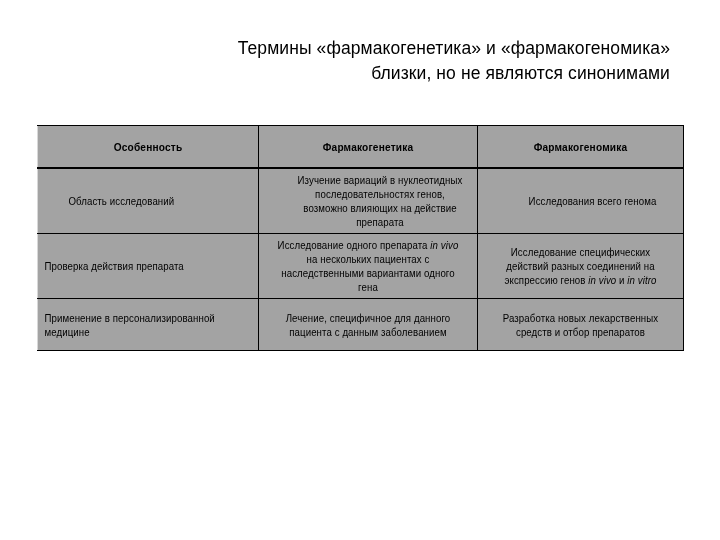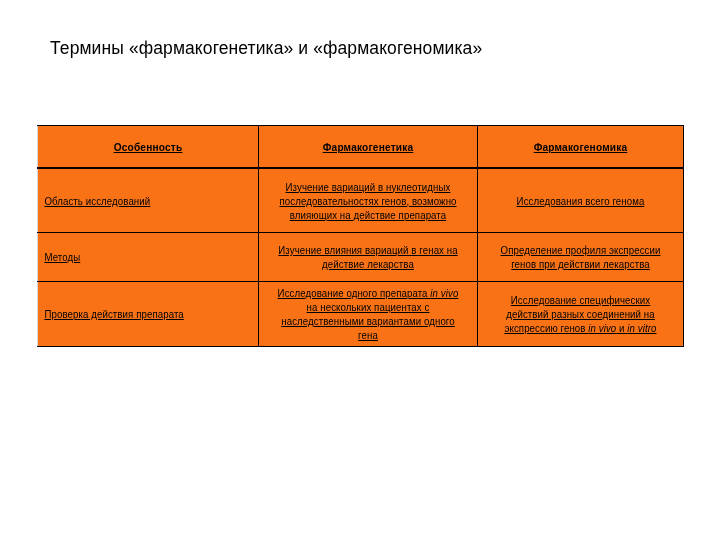--- a/index.html
+++ b/index.html
@@ -23,21 +23,21 @@
     height: 540px;
     box-sizing: border-box;
   }
 
   
   .title-block {
     position: absolute;
     left: 50px;
     top: 36px;
     width: 620px;
-    text-align: left;
+    text-align: right;
   }
   .title-line {
     display: block;
     font-family: "Liberation Sans", "DejaVu Sans", sans-serif;
     font-size: 17.5px;
     font-weight: 400;
     line-height: 25px;
     letter-spacing: 0.1px;
     color: #000000;
     white-space: nowrap;
@@ -48,22 +48,21 @@
     position: absolute;
     left: 37px;
     top: 125px;
     width: 646px;
   }
 
   table.cmp {
     width: 646px;
     border-collapse: collapse;
     table-layout: fixed;
-    background: #f97316;
-    text-decoration: underline;
+    background: #a3a3a3;
   }
 
   table.cmp col.c1 { width: 221px; }
   table.cmp col.c2 { width: 219px; }
   table.cmp col.c3 { width: 206px; }
 
   table.cmp td,
   table.cmp th {
     border-top: 1px solid #000000;
     border-bottom: 1px solid #000000;
@@ -109,37 +108,38 @@
 
   td.feature .cell-inner {
     text-align: left;
   }
   td.value .cell-inner {
     text-align: center;
   }
 
   
   tr.r0 td { height: 38px; }
-  tr.r1 td { height: 63px; }
+  tr.r1 td { height: 63px; padding-left: 24px; }
   tr.r2 td { height: 48px; }
   tr.r3 td { height: 50px; }
   tr.r4 td { height: 57px; }
   tr.r5 td { height: 51px; }
 
   .it {
     font-style: italic;
   }
 </style>
 </head>
 <body>
 
 <div class="slide">
 
   <div class="title-block">
     <span class="title-line">Термины «фармакогенетика» и «фармакогеномика»</span>
+    <span class="title-line">близки, но не являются синонимами</span>
   </div>
 
   <div class="table-wrap">
     <table class="cmp">
       <colgroup>
         <col class="c1">
           <col class="c2">
           <col class="c3">
       </colgroup>
       <thead>
@@ -163,47 +163,47 @@
             <div class="cell-inner left">Область исследований</div>
           </td>
           <td class="value">
             <div class="cell-inner">Изучение вариаций в нуклеотидных последовательностях генов, возможно влияющих на действие препарата</div>
           </td>
           <td class="value">
             <div class="cell-inner">Исследования всего генома</div>
           </td>
         </tr>
 
-        <tr class="r2">
-          <td class="feature col-first">
-            <div class="cell-inner left">Методы</div>
-          </td>
-          <td class="value">
-            <div class="cell-inner">Изучение влияния вариаций в генах на действие лекарства</div>
-          </td>
-          <td class="value">
-            <div class="cell-inner">Определение профиля экспрессии генов при действии лекарства</div>
-          </td>
-        </tr>
 
 
         <tr class="r4">
           <td class="feature col-first">
             <div class="cell-inner left">Проверка действия препарата</div>
           </td>
           <td class="value">
             <div class="cell-inner">
               <span>Исследование одного препарата </span><span class="it">in vivo</span><span> на нескольких пациентах с наследственными вариантами одного гена</span>
             </div>
           </td>
           <td class="value">
             <div class="cell-inner">
               <span>Исследование специфических действий разных соединений на экспрессию генов </span><span class="it">in vivo</span><span> и </span><span class="it">in vitro</span>
             </div>
           </td>
         </tr>
 
+        <tr class="r5">
+          <td class="feature col-first">
+            <div class="cell-inner left">Применение в персонализированной медицине</div>
+          </td>
+          <td class="value">
+            <div class="cell-inner">Лечение, специфичное для данного пациента с данным заболеванием</div>
+          </td>
+          <td class="value">
+            <div class="cell-inner">Разработка новых лекарственных средств и отбор препаратов</div>
+          </td>
+        </tr>
 
       </tbody>
     </table>
   </div>
 
 </div>
 
 </body></html>

